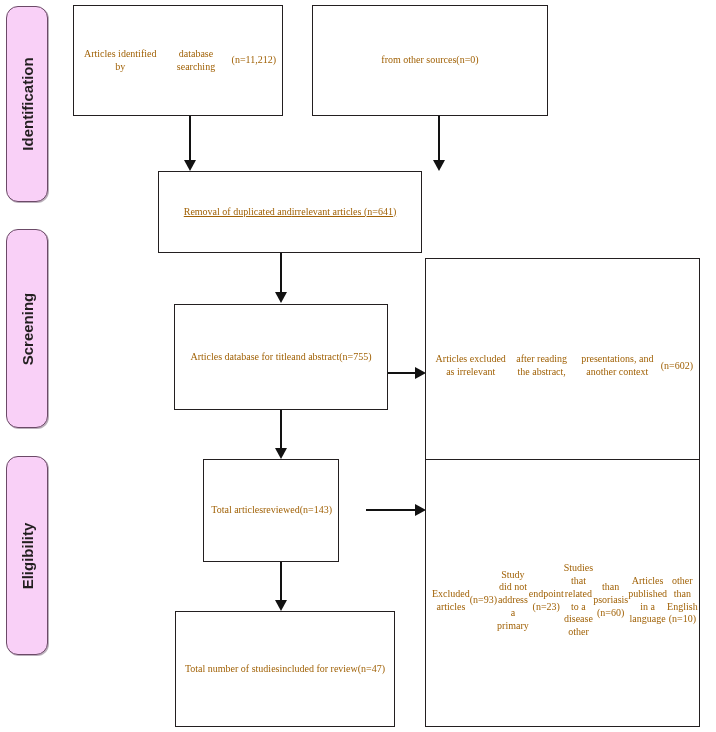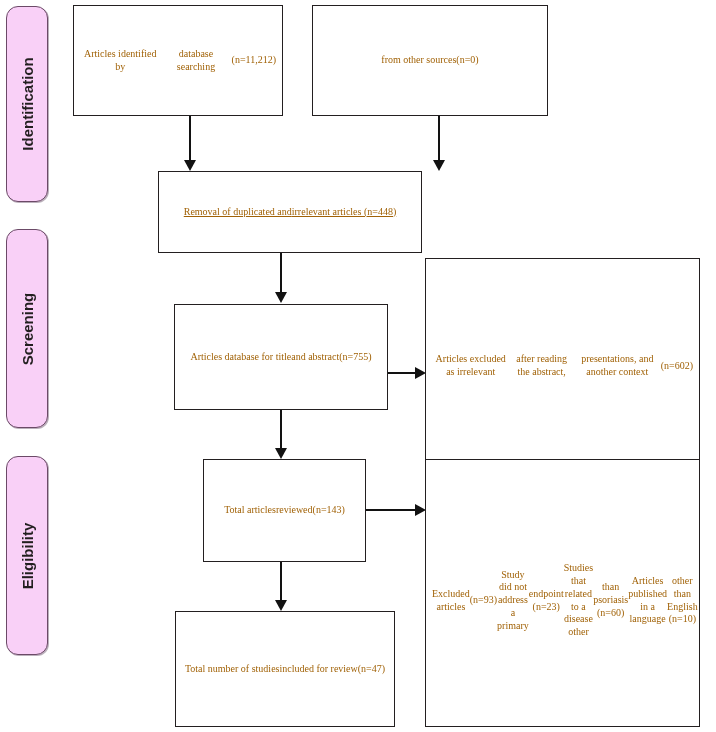--- a/index.html
+++ b/index.html
@@ -115,21 +115,21 @@
   </div>
 
   <div class="vline" style="left:189px; top:116px; height:47px;"></div>
   <div class="arrow-down" style="left:184px; top:160px;"></div>
 
   <div class="vline" style="left:438px; top:116px; height:47px;"></div>
   <div class="arrow-down" style="left:433px; top:160px;"></div>
 
   <div class="node" style="left:158px; top:171px; width:264px; height:82px;text-decoration:underline;">
     <span class="ln">Removal of duplicated and</span>
-    <span class="ln">irrelevant articles (n=448)</span>
+    <span class="ln">irrelevant articles (n=641)</span>
   </div>
 
   <div class="vline" style="left:280px; top:253px; height:42px;"></div>
   <div class="arrow-down" style="left:275px; top:292px;"></div>
 
   <div class="node" style="left:174px; top:304px; width:214px; height:106px;">
     <span class="ln">Articles database for title</span>
     <span class="ln">and abstract</span>
     <span class="gap"></span>
     <span class="ln">(n=755)</span>
@@ -141,21 +141,21 @@
   <div class="node" style="left:425px; top:258px; width:275px; height:216px;">
     <span class="ln">Articles excluded as irrelevant</span>
     <span class="ln">after reading the abstract,</span>
     <span class="ln">presentations, and another context</span>
     <span class="ln">(n=602)</span>
   </div>
 
   <div class="vline" style="left:280px; top:410px; height:40px;"></div>
   <div class="arrow-down" style="left:275px; top:448px;"></div>
 
-  <div class="node" style="left:203px; top:459px; width:163px; height:103px;">
+  <div class="node" style="left:203px; top:459px; width:136px; height:103px;justify-content:flex-end;">
     <span class="ln">Total articles</span>
     <span class="ln">reviewed</span>
     <span class="gap"></span>
     <span class="ln">(n=143)</span>
   </div>
 
   <div class="hline" style="left:366px; top:509px; width:52px;"></div>
   <div class="arrow-right" style="left:415px; top:504px;"></div>
 
   <div class="node" style="left:425px; top:459px; width:275px; height:268px; justify-content:flex-start; padding-top:19px;">

